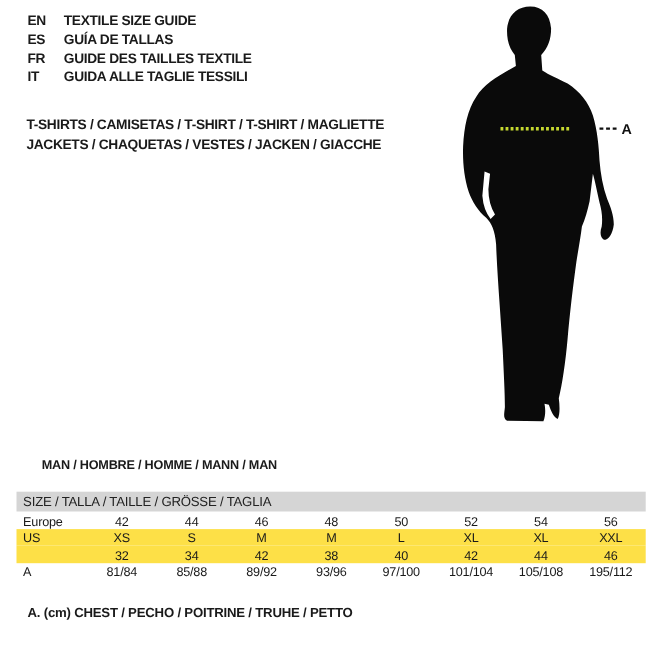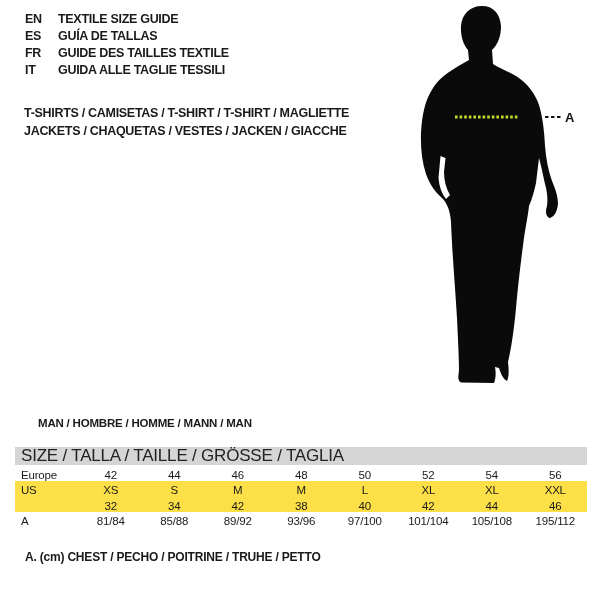--- a/index.html
+++ b/index.html
@@ -26,21 +26,21 @@
   .figure { position:absolute; left:395px; top:0; width:200px; height:395px; }
 
   
   .section-man { position:absolute; left:12px; top:417px;
                  font-weight:bold; font-size:11.5px; letter-spacing:-0.2px; white-space:nowrap;margin-left:26px; }
 
   
   .size-table { position:absolute; left:15px; top:447px; width:572px;
                 font-size:11.5px; letter-spacing:-0.2px; }
   .thead { height:18px; background:#d5d5d5; display:flex; align-items:center;
-           padding-left:6px; box-sizing:border-box; font-size:17px; color:#222; }
+           padding-left:6px; box-sizing:border-box; font-size:12px; color:#222; }
   .trow  { display:flex; height:15.5px; align-items:flex-end; }
   .trow.striped { background:#fde047; }
   .tlabel { flex:0 0 64px; width:64px; padding-left:6px; box-sizing:border-box; }
   .tcell  { flex:1 1 0; text-align:center; }
 
   
   .footnote { position:absolute; left:25px; top:550px;
               font-weight:bold; font-size:12px; letter-spacing:-0.2px; white-space:nowrap; }
 </style>
 </head>

